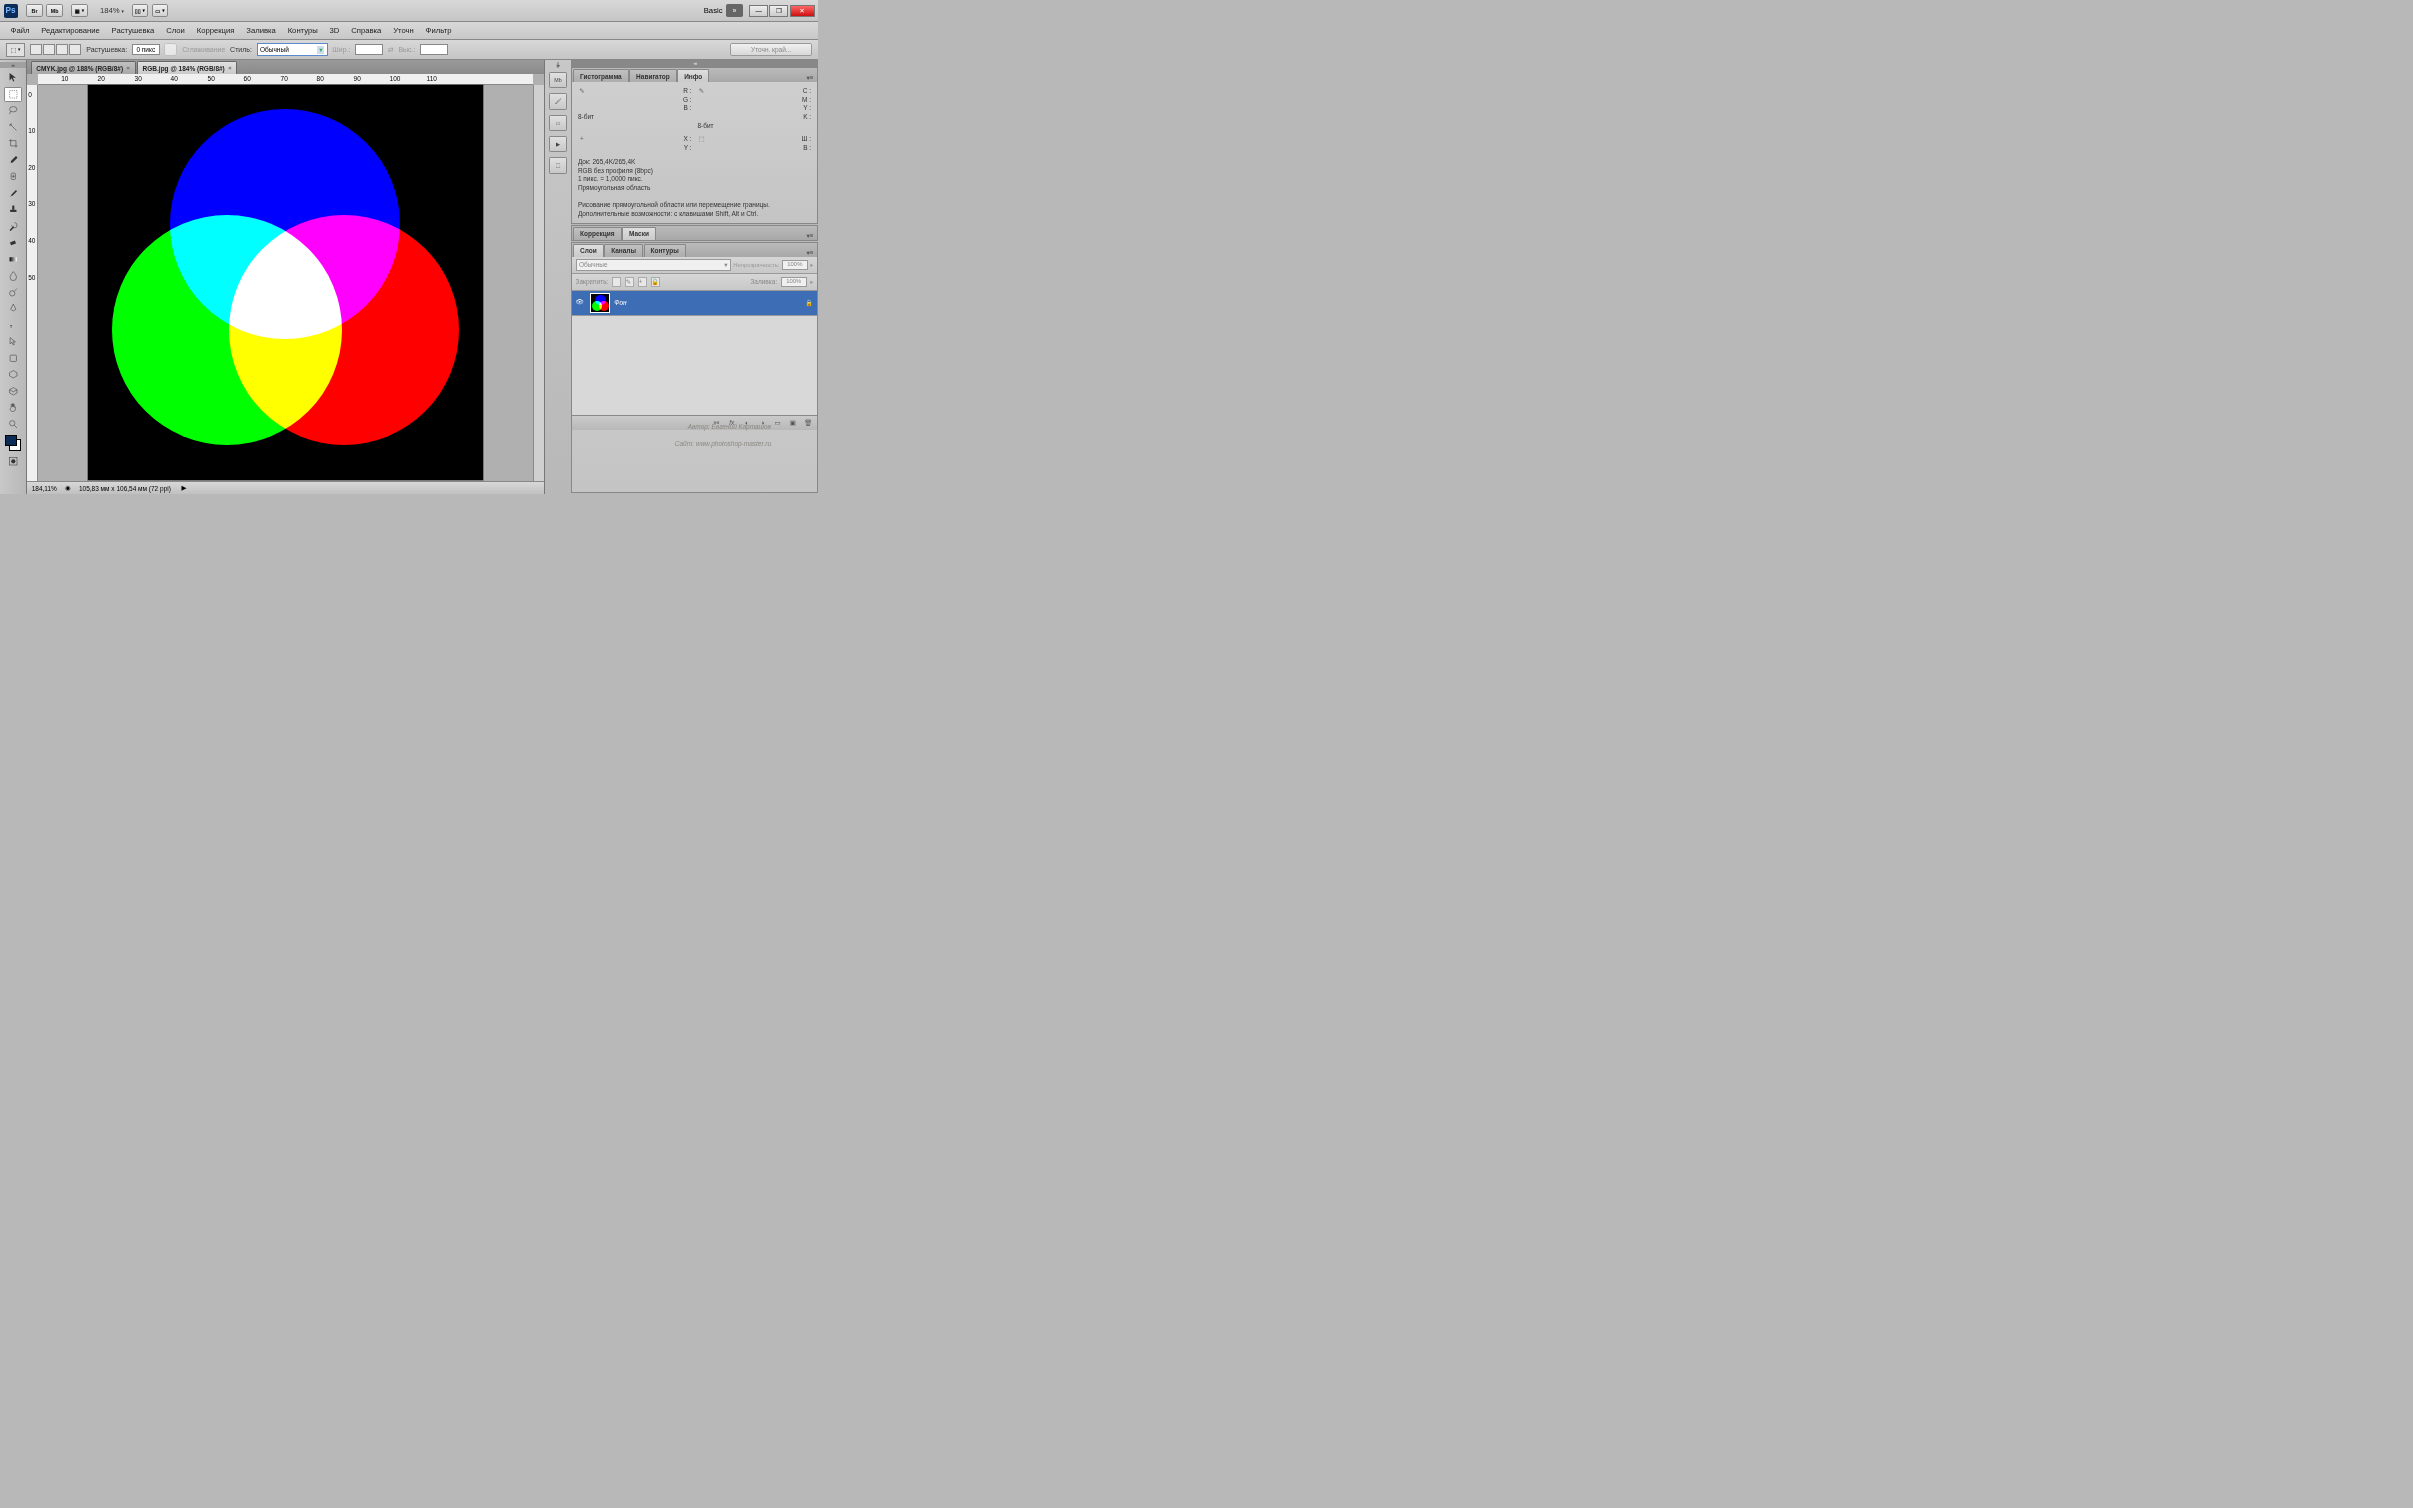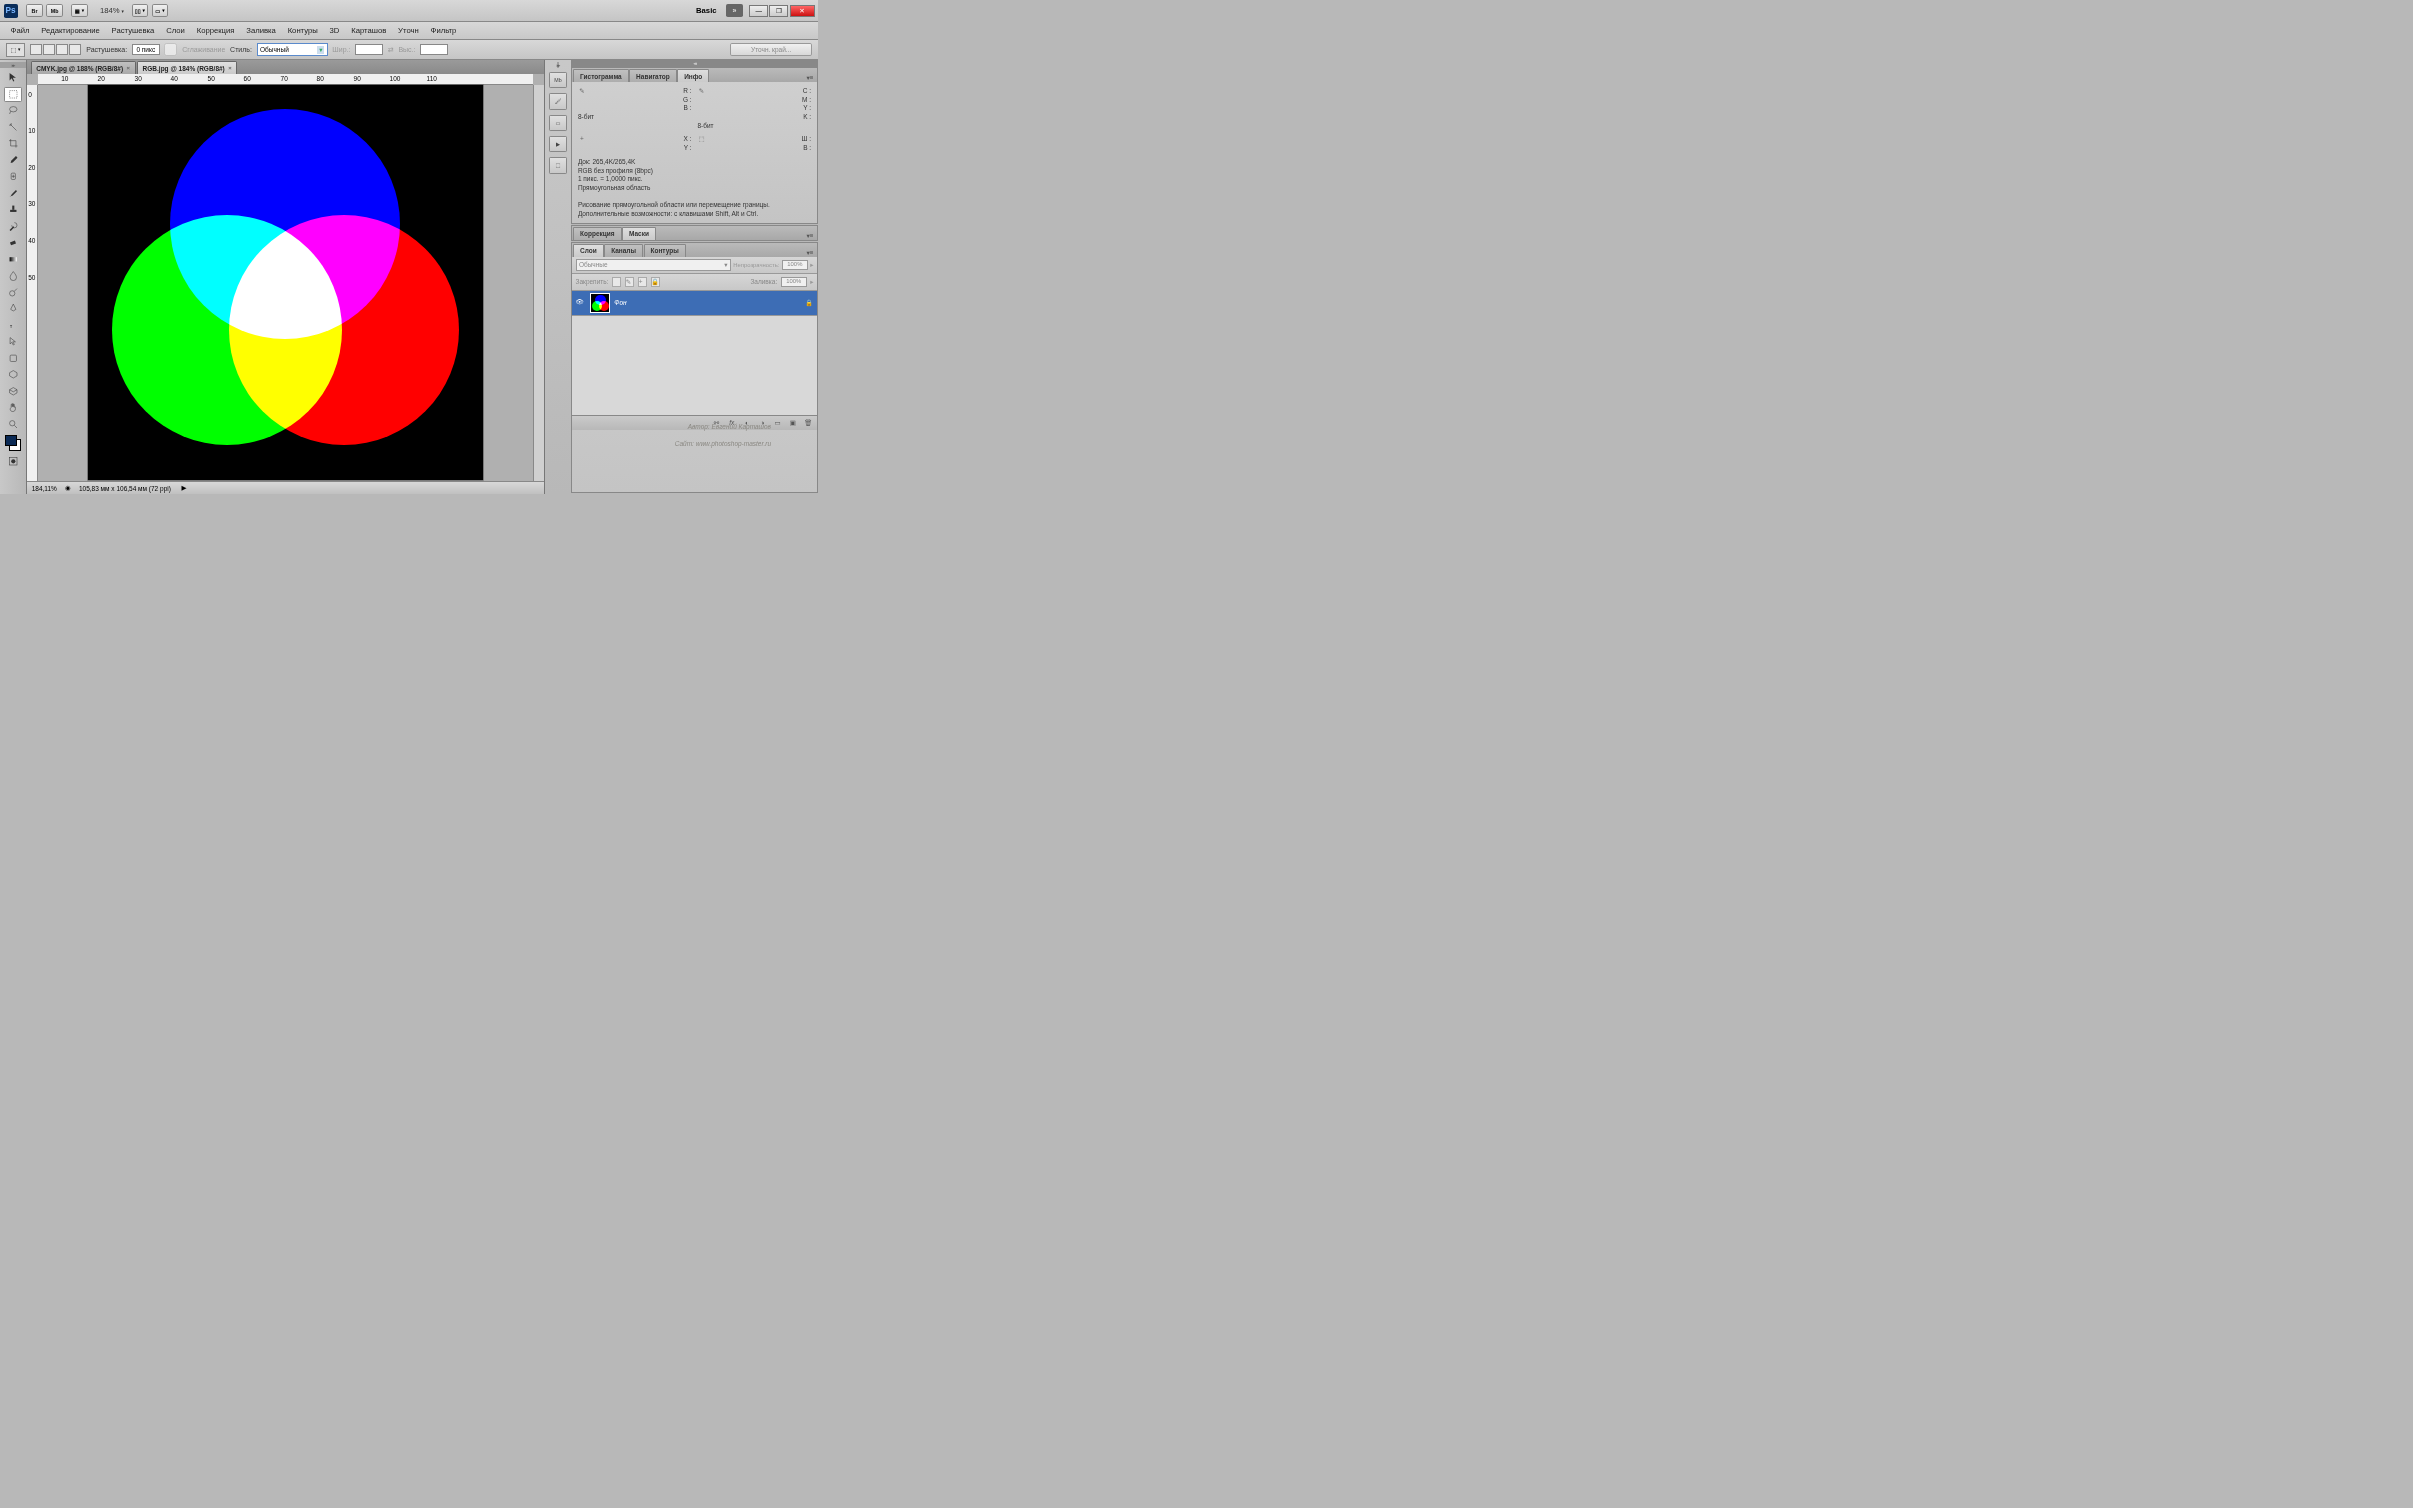--- a/index.html
+++ b/index.html
@@ -5,21 +5,21 @@
 * { box-sizing: border-box; margin: 0; padding: 0; font-family: Tahoma, sans-serif; font-size: 6.5px; user-select: none; }
 body { background: #b8b8b8; width: 818px; height: 511px; overflow: hidden; position: relative; }
 
 .titlebar { height: 22.4px; background: linear-gradient(#d8d8d8,#c5c5c5); border-bottom: 0.6px solid #888; display: flex; align-items: center; padding: 0 3.5px; }
 .ps-logo { width: 14px; height: 14px; background: #0a2d5a; color: #7ab6ff; font-weight: bold; font-size: 8.2px; display: flex; align-items: center; justify-content: center; border-radius: 1.8px; margin-right: 7px; }
 .top-btn { width: 16.5px; height: 13px; background: linear-gradient(#f0f0f0,#d0d0d0); border: 0.6px solid #888; border-radius: 1.8px; margin: 0 1.8px; display: flex; align-items: center; justify-content: center; font-size: 5.3px; font-weight: bold; }
 .top-group { display: flex; align-items: center; margin: 0 4.7px; }
 .zoom-disp { font-size: 7.7px; margin: 0 5.9px; color: #333; }
 .drop-arrow::after { content: "▾"; margin-left: 1.8px; font-size: 4.7px; }
 .spacer { flex: 1; }
-.workspace-lbl { font-size: 7.7px; font-weight: bold; margin-right: 9px; }
+.workspace-lbl { font-size: 7.7px; font-weight: normal; margin-right: 3px; }
 .chev-btn { width: 17.7px; height: 13px; background: #666; color: #fff; border-radius: 1.8px; display: flex; align-items: center; justify-content: center; font-size: 7px; margin-right: 5.9px; }
 .win-btns { display: flex; gap: 1.2px; }
 .win-btn { width: 19px; height: 11.8px; background: linear-gradient(#eee,#ccc); border: 0.6px solid #777; display: flex; align-items: center; justify-content: center; font-size: 6.5px; }
 .win-close { background: linear-gradient(#f66,#c11); color: #fff; width: 25px; }
 
 .menubar { height: 17.7px; background: linear-gradient(#d8d8d8,#c8c8c8); border-bottom: 0.6px solid #888; display: flex; align-items: center; padding: 0 4.7px; }
 .menu-item { padding: 2.9px 5.9px; font-size: 7.7px; color: #222; }
 
 .optionsbar { height: 20px; background: linear-gradient(#d8d8d8,#c5c5c5); border-bottom: 0.6px solid #888; display: flex; align-items: center; padding: 0 5.9px; gap: 4.7px; }
 .tool-preset { width: 19px; height: 14px; border: 0.6px solid #888; background: #e0e0e0; display: flex; align-items: center; justify-content: center; font-size: 5.9px; }
@@ -128,21 +128,21 @@
 
 <div class="menubar">
   <div class="menu-item">Файл</div>
   <div class="menu-item">Редактирование</div>
   <div class="menu-item">Растушевка</div>
   <div class="menu-item">Слои</div>
   <div class="menu-item">Коррекция</div>
   <div class="menu-item">Заливка</div>
   <div class="menu-item">Контуры</div>
   <div class="menu-item">3D</div>
-  <div class="menu-item">Карташов</div>
+  <div class="menu-item">Справка</div>
   <div class="menu-item">Уточн</div>
   <div class="menu-item">Фильтр</div>
 </div>
 
 <div class="optionsbar">
   <div class="tool-preset drop-arrow">⬚</div>
   <div style="display:flex">
     <div class="opt-icon"></div>
     <div class="opt-icon"></div>
     <div class="opt-icon"></div>

